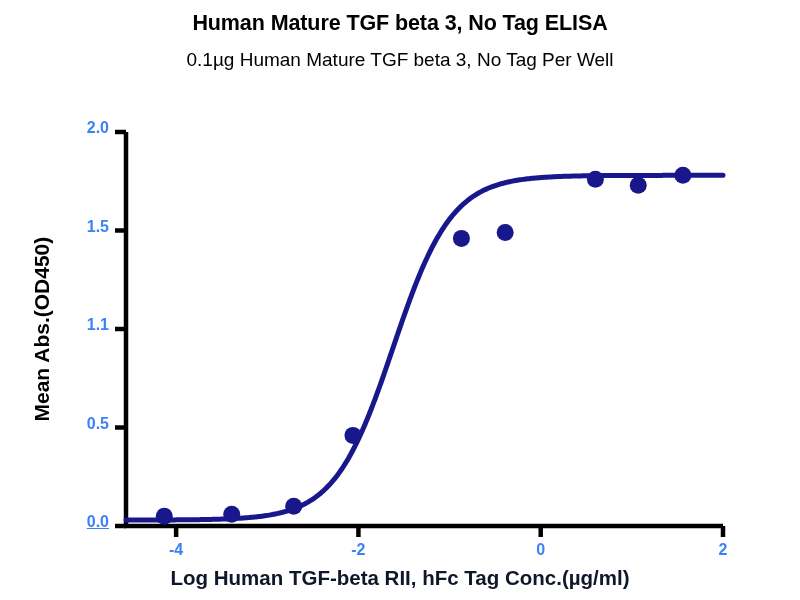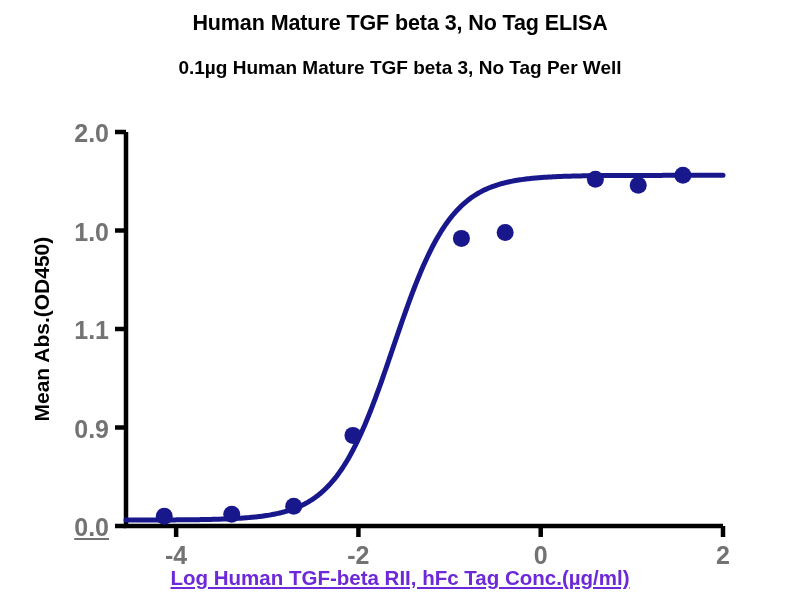--- a/index.html
+++ b/index.html
@@ -31,53 +31,52 @@
   .chart-title {
     font-size: 21.5px;
     font-weight: bold;
     color: #000000;
     letter-spacing: -0.1px;
     line-height: 26px;
     white-space: nowrap;
   }
   .chart-subtitle {
     font-size: 19px;
-    font-weight: bold;
+    font-weight: normal;
     color: #000000;
     line-height: 26px;
-    margin-top: 19px;
+    margin-top: 11px;
     white-space: nowrap;
   }
   .ylabel {
     position: absolute;
     left: 0;
     top: 0;
     transform-origin: 0 0;
     font-size: 21px;
     font-weight: bold;
     color: #000000;
     white-space: nowrap;
   }
   .xlabel {
     position: absolute;
     left: 0;
     top: 558px;
     width: 800px;
     text-align: center;
     font-size: 20.5px;
     font-weight: bold;
-    color: #6d28d9;
+    color: #0f172a;
     white-space: nowrap;
-    text-decoration: underline;
   }
   .tick-label {
     position: absolute;
-    font-size: 25px;
+    font-size: 16px;
     font-weight: bold;
-    color: #737373;
+    color: #3b82f6;
     white-space: nowrap;
   }
   .ytick-label {
     text-align: right;
   }
   .xtick-label {
     text-align: center;
   }
   svg#plot {
     position: absolute;
@@ -94,23 +93,23 @@
   <div class="title-block">
     <div class="chart-title">Human Mature TGF beta 3, No Tag ELISA</div>
     <div class="chart-subtitle">0.1µg Human Mature TGF beta 3,  No Tag Per Well</div>
   </div>
 
   <div class="ylabel" id="ylabel" style="transform: translate(30px, 413.5px) rotate(-90deg);">Mean Abs.(OD450)</div>
   <div class="xlabel">Log Human TGF-beta RII, hFc Tag Conc.(µg/ml)</div>
 
   <div id="tick-layer">
       <div class="tick-label ytick-label" style="left: 39px; top: 505px; width: 70px; text-decoration: underline;">0.0</div>
-      <div class="tick-label ytick-label" style="left: 39px; top: 406.5px; width: 70px;">0.9</div>
+      <div class="tick-label ytick-label" style="left: 39px; top: 406.5px; width: 70px;">0.5</div>
       <div class="tick-label ytick-label" style="left: 39px; top: 308px; width: 70px;">1.1</div>
-      <div class="tick-label ytick-label" style="left: 39px; top: 209.5px; width: 70px;">1.0</div>
+      <div class="tick-label ytick-label" style="left: 39px; top: 209.5px; width: 70px;">1.5</div>
       <div class="tick-label ytick-label" style="left: 39px; top: 111px; width: 70px;">2.0</div>
       <div class="tick-label xtick-label" style="left: 146.13px; top: 533px; width: 60px;">-4</div>
       <div class="tick-label xtick-label" style="left: 328.42px; top: 533px; width: 60px;">-2</div>
       <div class="tick-label xtick-label" style="left: 510.71px; top: 533px; width: 60px;">0</div>
       <div class="tick-label xtick-label" style="left: 693px; top: 533px; width: 60px;">2</div>
     </div>
 
   <svg id="plot" width="800" height="600" viewBox="0 0 800 600">
     <g id="axes-group">
         <path d="M 126 124 L 126 518 L 723 518" fill="none" stroke="#000000" stroke-width="4.5" stroke-linecap="butt"></path>

